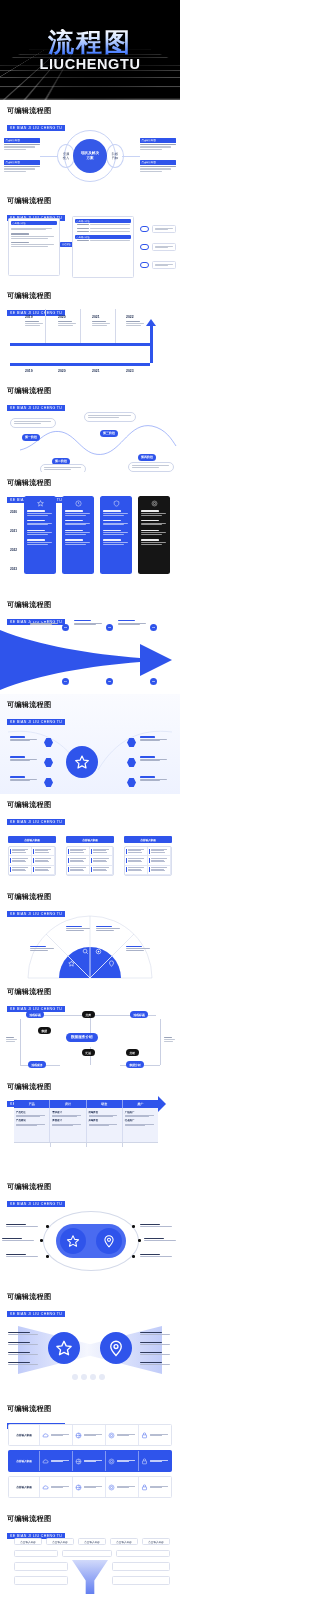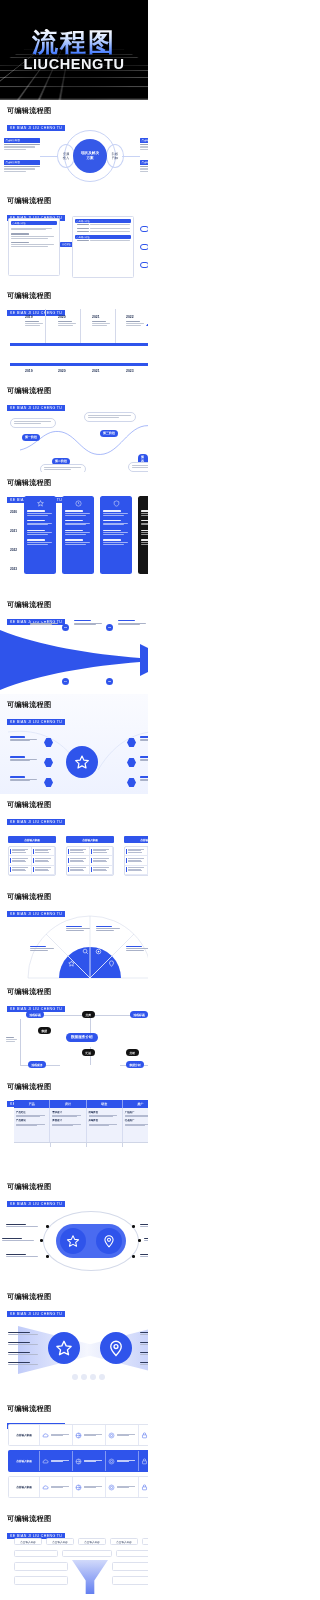--- a/index.html
+++ b/index.html
@@ -3,21 +3,21 @@
 <meta charset="utf-8">
 <style>
   * { box-sizing: border-box; margin: 0; padding: 0; }
   html, body {
     width: 180px;
     background: #ffffff;
     font-family: "Liberation Sans", "DejaVu Sans", sans-serif;
   }
   body { width: 180px; overflow-x: hidden; }
 
-  .slide { position: relative; width: 148px; overflow: hidden; background:#fff; }
+  .slide { position: relative; width: 180px; overflow: hidden; background:#fff; }
 
   
   .shead { padding: 7px 0 0 7px; }
   .shead .cn {
     font-size: 7.2px; font-weight: bold; color: #111; letter-spacing: .2px;
     line-height: 8px;
   }
   .shead .en {
     display: inline-block; margin-top: 1.5px;
     background: #2f54eb; color: #fff;

